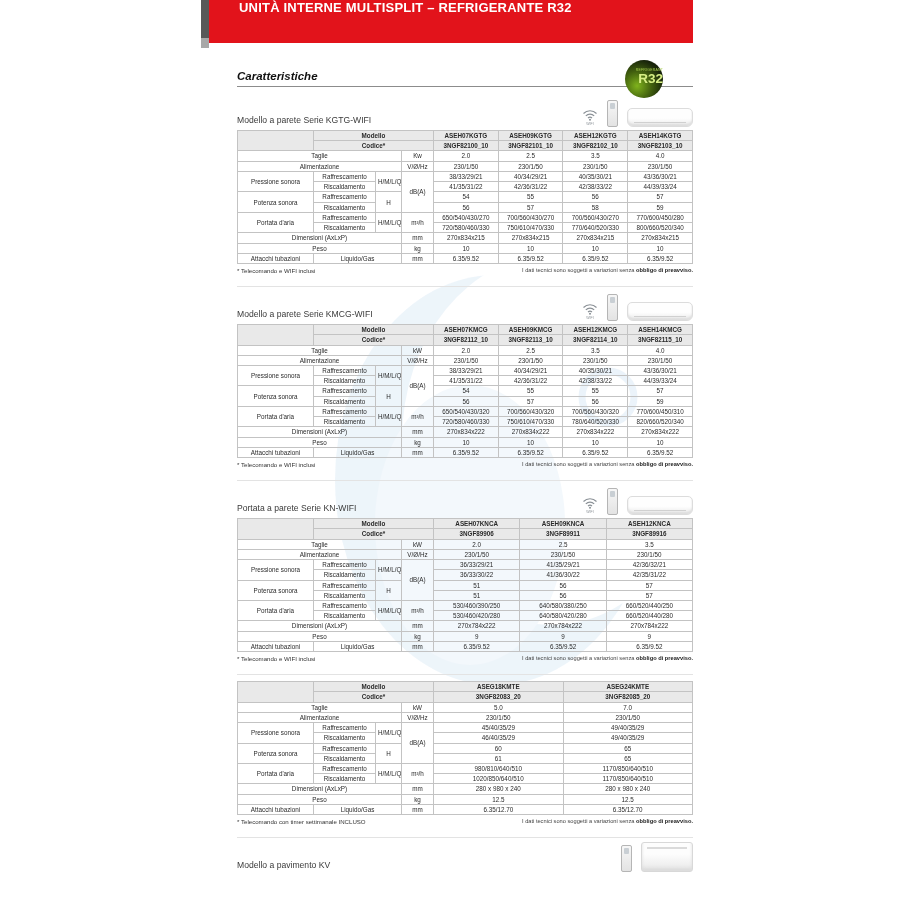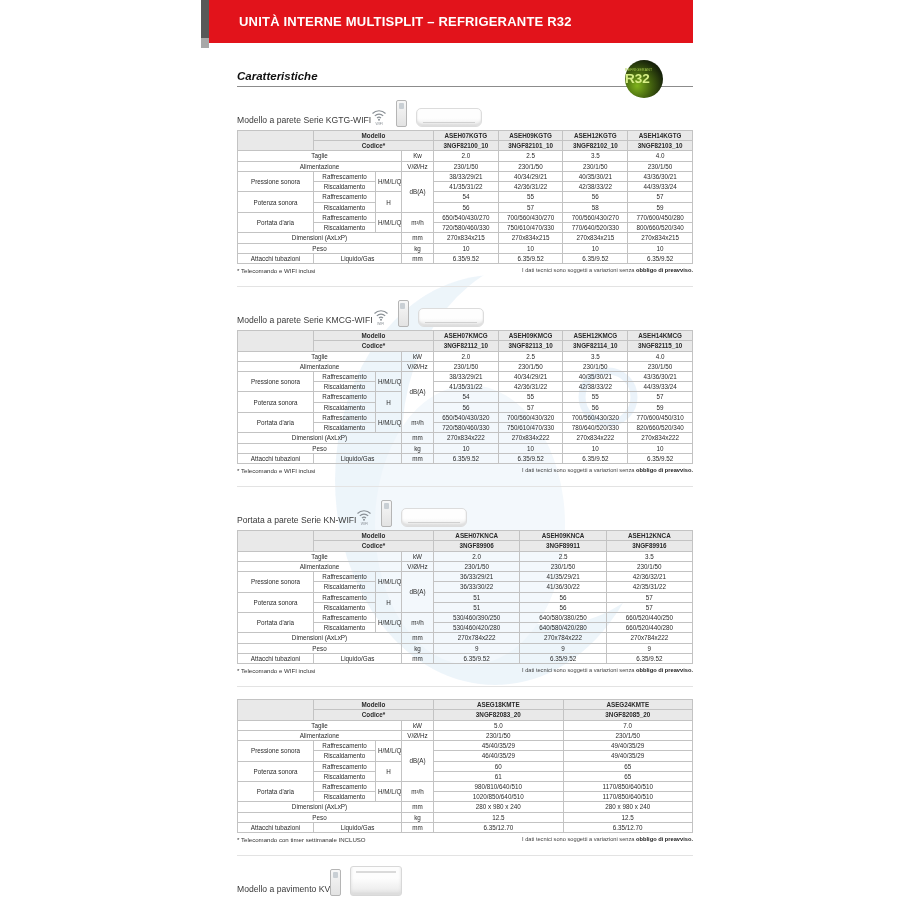--- a/index.html
+++ b/index.html
@@ -5,36 +5,36 @@
   html,body{margin:0;padding:0;}
   body{
     width:900px;height:900px;background:#ffffff;position:relative;
     font-family:"Liberation Sans", sans-serif;color:#222;overflow:hidden;
   }
   .edge-dark{position:absolute;left:201px;top:0;width:8px;height:38px;background:#585858;}
   .edge-light{position:absolute;left:201px;top:38px;width:8px;height:10px;background:#a8a8a8;}
   .banner{
     position:absolute;left:209px;top:0;width:484px;height:43px;background:#e2131b;
     color:#fff;font-weight:bold;font-size:13px;letter-spacing:.2px;
-    display:flex;align-items:center;padding-left:30px;box-sizing:border-box;
+    display:flex;padding-left:30px;box-sizing:border-box;
   }
   .watermark{position:absolute;left:290px;top:225px;width:440px;height:480px;z-index:0;opacity:.55;pointer-events:none;}
   .content{position:absolute;left:237px;top:56px;width:456px;z-index:1;}
   .heading-row{position:relative;border-bottom:1px solid #8c8c8c;padding-bottom:2px;margin-top:10px;}
   .heading{font-size:11.5px;font-weight:bold;font-style:italic;color:#101010;}
   .badge{
     position:absolute;right:30px;top:-6px;width:38px;height:38px;border-radius:50%;
     background:radial-gradient(circle at 32% 68%, #7fb31c 0%, #44630f 38%, #18240a 72%, #0b1105 100%);
-    text-align:left;box-sizing:border-box;padding-top:8px;
+    text-align:right;box-sizing:border-box;padding-top:8px;
   }
   .badge-small{font-size:3.5px;color:#a8cf4e;letter-spacing:.2px;}
   .badge-big{font-size:13.5px;font-weight:bold;color:#d7ef86;line-height:1.05;}
   .section{margin-top:12px;position:relative;}
-  .section.sep{border-top:1px solid #e3e3e3;padding-top:12px;}
-  .sec-header{display:flex;justify-content:flex-start;align-items:flex-end;margin-bottom:3px;height:28px;}
+  .section.sep{border-top:1px solid #e3e3e3;padding-top:6px;}
+  .sec-header{display:flex;justify-content:space-between;align-items:flex-end;margin-bottom:3px;height:28px;}
   .sec-title{font-size:8.6px;color:#3a3a3a;padding-bottom:2px;}
   .sec-icons{display:flex;align-items:flex-end;gap:9px;}
   .wifi-wrap{display:flex;flex-direction:column;align-items:center;margin-bottom:1px;}
   .wifi-label{font-size:3.5px;color:#8a9096;margin-top:1px;}
   .remote{width:9px;height:25px;border:1px solid #b5b5b5;border-radius:2px;
     background:linear-gradient(#f7f7f7,#e3e3e3);position:relative;}
   .remote:before{content:"";position:absolute;left:1.5px;top:2px;width:5px;height:6px;background:#c9cfd4;border-radius:1px;}
   .unit-wall{width:64px;height:17px;border:1px solid #dcdcdc;border-radius:5px 5px 6px 6px;
     background:linear-gradient(#fefefe 55%,#e9e9e9);box-shadow:inset 0 -2px 2px #dedede;position:relative;}
   .unit-wall:before{content:"";position:absolute;left:6px;right:6px;bottom:3px;height:1px;background:#d0d0d0;}

